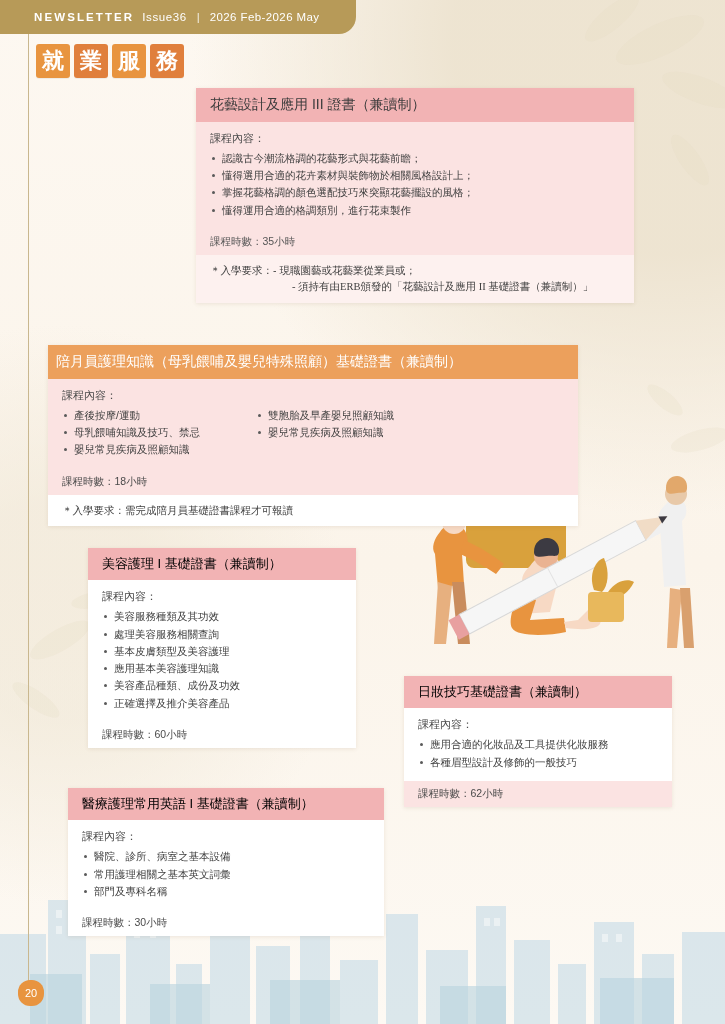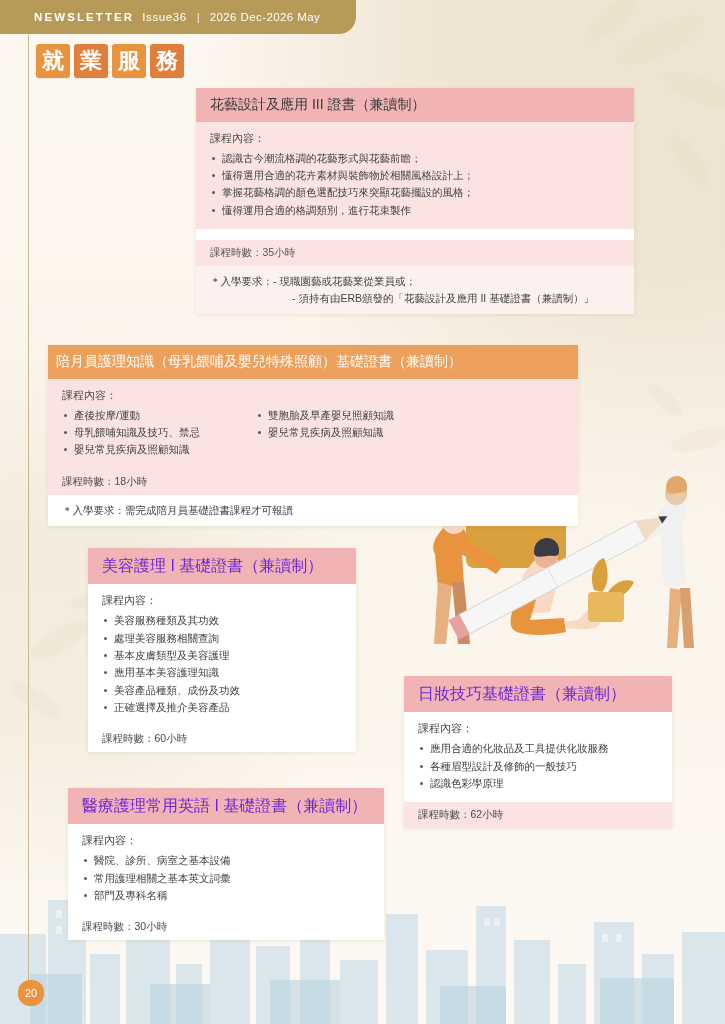--- a/index.html
+++ b/index.html
@@ -77,22 +77,22 @@
   .st-box:nth-child(3) { background: #e8943f; }
   .st-box:nth-child(4) { background: #e07f3c; }
 
   
   .card {
     position: absolute;
     background: #ffffff;
     box-shadow: 0 1px 4px rgba(120,90,60,0.12);
   }
   .card-head {
-    font-size: 16px;
-    color: #6d28d9;
+    font-size: 13px;
+    color: #000000;
     padding: 7px 12px 7px 14px;
     line-height: 1.4;
   }
   .card-body {
     padding: 9px 14px 4px 14px;
   }
   .lbl {
     font-size: 11px;
     color: #4a4a4a;
     margin-bottom: 4px;
@@ -122,27 +122,27 @@
     padding: 6px 14px;
     color: #4a4a4a;
   }
   .note {
     font-size: 10.5px;
     color: #3f3f3f;
     padding: 7px 14px 8px 14px;
     line-height: 1.6;
     background: #ffffff;
   }
-  .note .ind2 { display: block; padding-left: 82px; text-indent: 0; }
+  .note .ind2 { display: block; padding-left: 82px; text-indent: 0; font-family: Liberation Serif, serif; }
 
   
   #card-floral { left: 196px; top: 88px; width: 438px; }
   #card-floral .card-head { background: #f2b3b4; color: #3b3b3b; font-size: 14px; }
   #card-floral .card-body { background: #fbe3e2; }
-  #card-floral .hours { background: #fbe3e2; color: #555; margin-top: 11px; }
+  #card-floral .hours { background: #fbe3e2; color: #555; }
   #card-floral .note { background: #fdf1ef; }
 
   
   #card-maternity { left: 48px; top: 345px; width: 530px; }
   #card-maternity .card-head { background: #eca05c; color: #ffffff; font-size: 14px; padding-left: 8px; }
   #card-maternity .card-body { background: #fbe3e2; }
   #card-maternity .hours { background: #fbe3e2; }
   #card-maternity .note { background: #ffffff; }
   .two-col { display: flex; gap: 26px; }
   .two-col > ul { flex: 0 0 auto; }
@@ -275,21 +275,21 @@
 
   <path d="M214 120c-6-16 2-30 10-32 6 14 4 28-2 34z" fill="#d9a13c"></path>
   <path d="M228 122c8-12 20-14 26-10-6 12-16 18-24 16z" fill="#d9a13c"></path>
   <rect x="208" y="122" width="36" height="30" rx="4" fill="#e8b85c"></rect>
 </svg>
 
 <div class="header-bar">
   <span class="hdr-news">NEWSLETTER</span>
   <span class="hdr-issue">Issue36</span>
   <span class="hdr-sep">|</span>
-  <span class="hdr-date">2026 Dec-2026 May</span>
+  <span class="hdr-date">2026 Feb-2026 May</span>
 </div>
 
 <div class="left-rule"></div>
 
 <div class="section-title">
   <div class="st-box">就</div>
   <div class="st-box">業</div>
   <div class="st-box">服</div>
   <div class="st-box">務</div>
 </div>
@@ -356,21 +356,20 @@
   </div>
 </div>
 
 <div class="card" id="card-makeup">
   <div class="card-head">日妝技巧基礎證書（兼讀制）</div>
   <div class="card-body">
     <div class="lbl">課程內容：</div>
     <ul class="bullets">
       <li>應用合適的化妝品及工具提供化妝服務</li>
       <li>各種眉型設計及修飾的一般技巧</li>
-      <li>認識色彩學原理</li>
     </ul>
   </div>
   <div class="hours">
     <span>課程時數：</span><span>62小時</span>
   </div>
 </div>
 
 <div class="card" id="card-english">
   <div class="card-head">醫療護理常用英語 I 基礎證書（兼讀制）</div>
   <div class="card-body">

